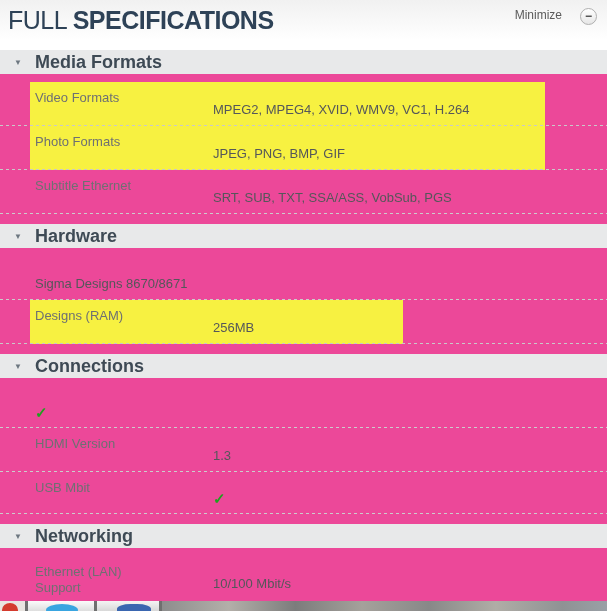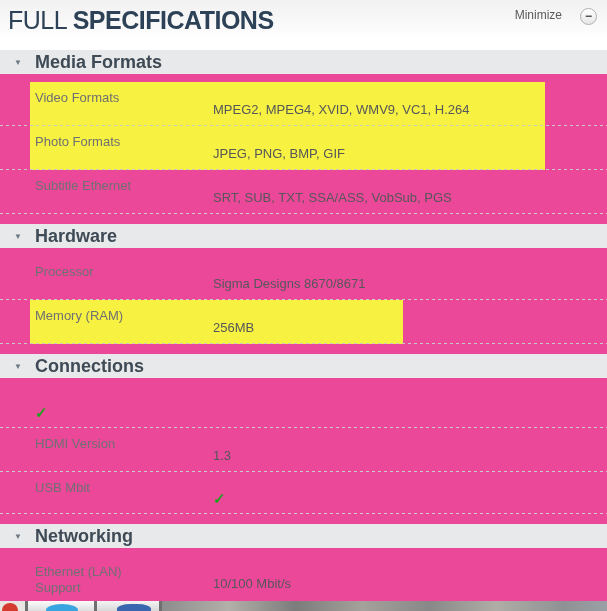--- a/index.html
+++ b/index.html
@@ -90,25 +90,24 @@
       <div class="value">SRT, SUB, TXT, SSA/ASS, VobSub, PGS</div>
     </div>
   </div>
 
   <div class="section">
     <div class="secbar">
       <span class="tri">▼</span>
       <span class="sectitle">Hardware</span>
     </div>
     <div class="row">
-      <div class="label"><span class="inner">Processor</span></div>
       <div class="value">Sigma Designs 8670/8671</div>
     </div>
     <div class="row hl" style="--hlw:373px">
-      <div class="label"><span class="inner">Memory (RAM)</span></div>
+      <div class="label"><span class="inner">Designs (RAM)</span></div>
       <div class="value">256MB</div>
     </div>
   </div>
 
   <div class="section">
     <div class="secbar">
       <span class="tri">▼</span>
       <span class="sectitle">Connections</span>
     </div>
     <div class="row">

